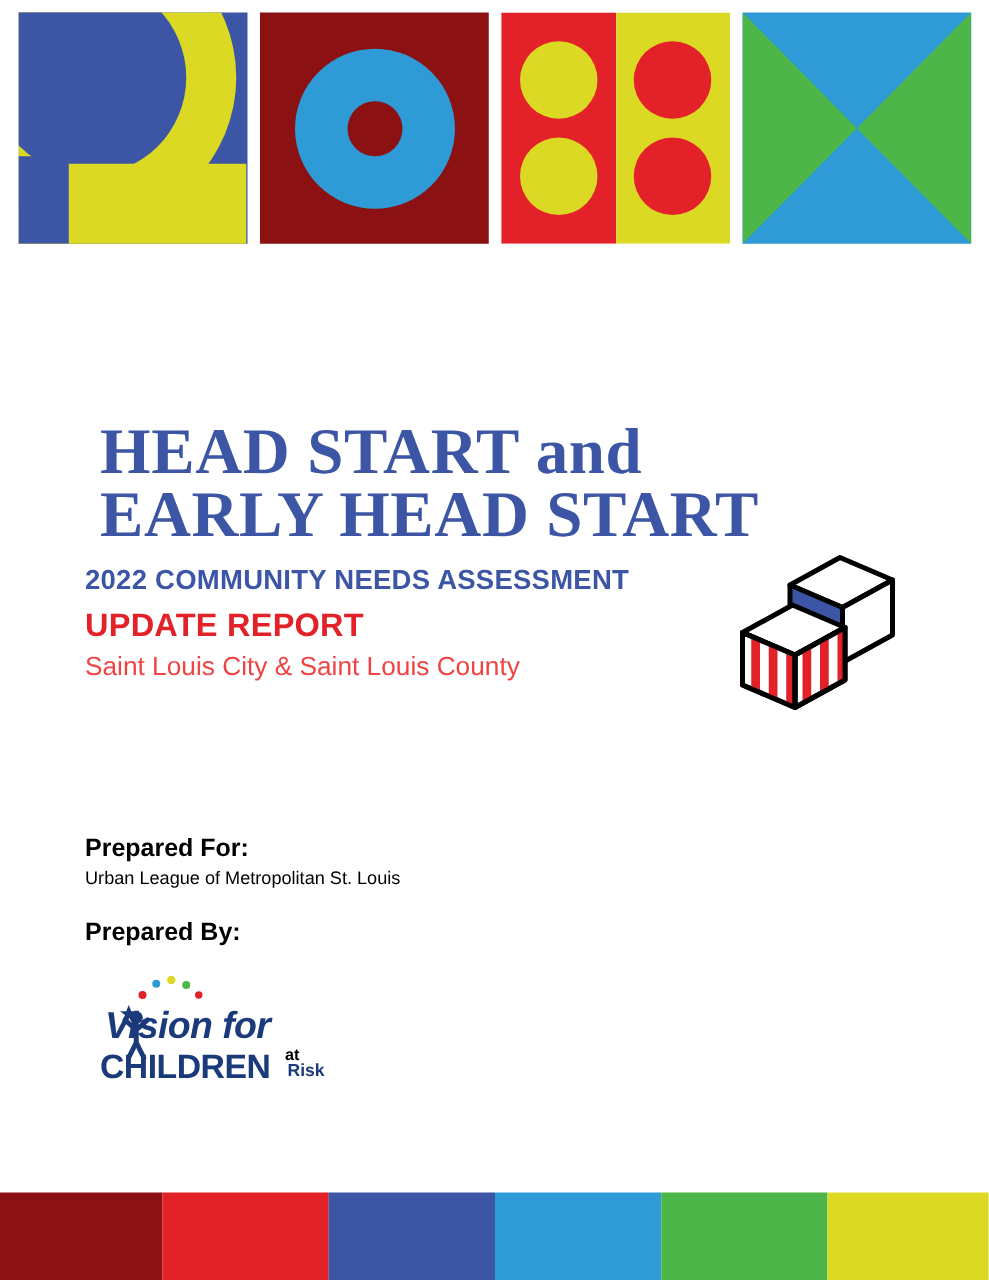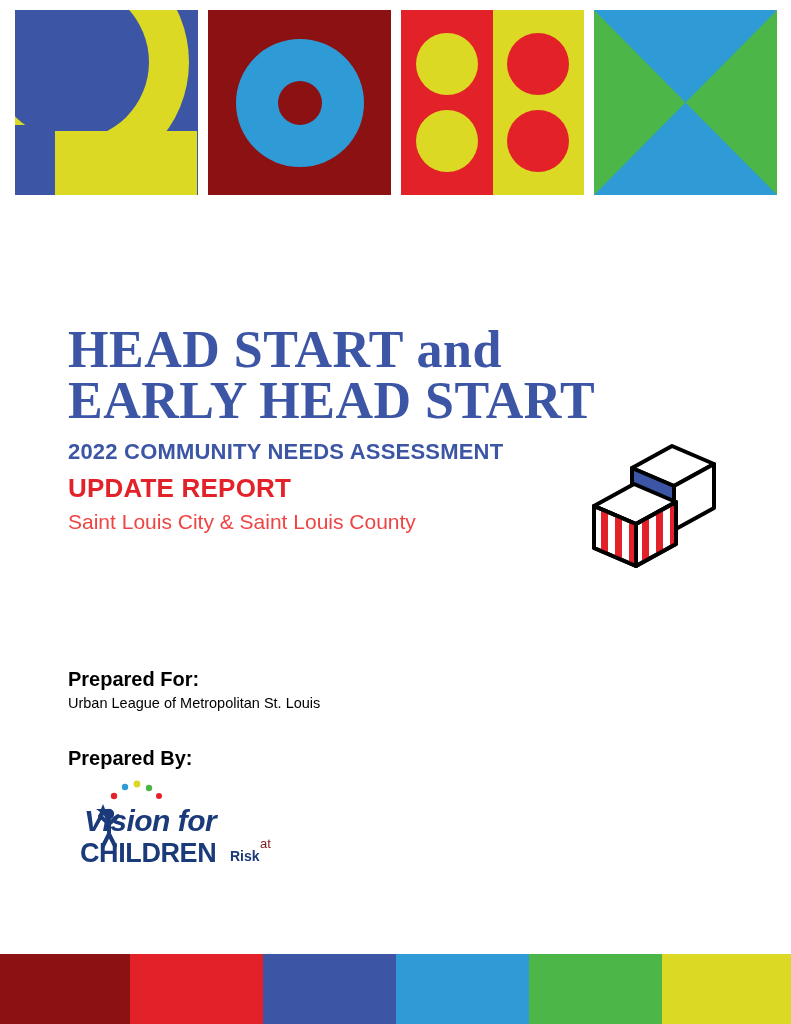--- a/index.html
+++ b/index.html
@@ -133,21 +133,21 @@
     top: 325px;
     width: 640px;
   }
   .doc-title {
     font-family: "Liberation Serif", serif;
     font-weight: bold;
     color: #3c56a5;
     font-size: 52px;
     line-height: 0.98;
     letter-spacing: 0.5px;
-    margin: 0;
+    margin: 12px;
     white-space: pre-line;
   }
   .subtitle-1 {
     margin: 12px 0 0 0;
     font-size: 22px;
     font-weight: bold;
     color: #3c56a5;
     letter-spacing: 0.2px;
   }
   .subtitle-2 {
@@ -184,21 +184,21 @@
   .prep-label {
     font-size: 20px;
     font-weight: bold;
     margin: 0;
   }
   .prep-value {
     font-size: 14.5px;
     margin: 4px 0 0 0;
   }
   .prep-label.second {
-    margin-top: 36px;
+    margin-top: 24px;
   }
 
   
   .logo-wrap {
     position: absolute;
     left: 78px;
     top: 778px;
     width: 200px;
     height: 96px;
   }
@@ -221,23 +221,22 @@
     font-size: 27px;
     font-weight: bold;
     color: #1b3a7a;
     letter-spacing: -0.4px;
   }
   .logo-at {
     position: absolute;
     left: 150px;
     top: 58px;
     font-size: 13px;
-    font-weight: normal;
-    color: #7f1d1d;
-    margin-left: 32px;
+    font-weight: bold;
+    color: #000000;
   }
   .logo-risk {
     position: absolute;
     left: 152px;
     top: 70px;
     font-size: 14px;
     font-weight: bold;
     color: #1b3a7a;
   }
 

